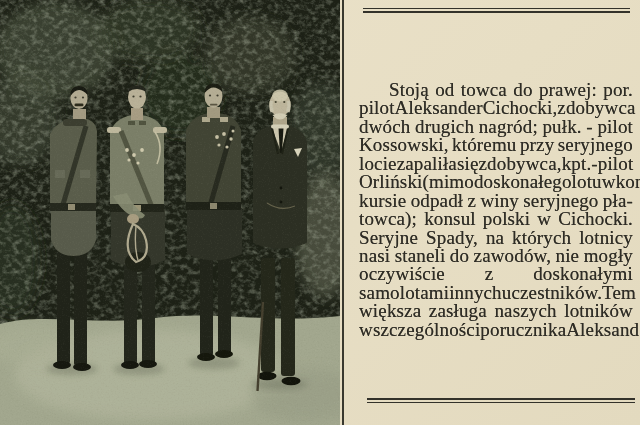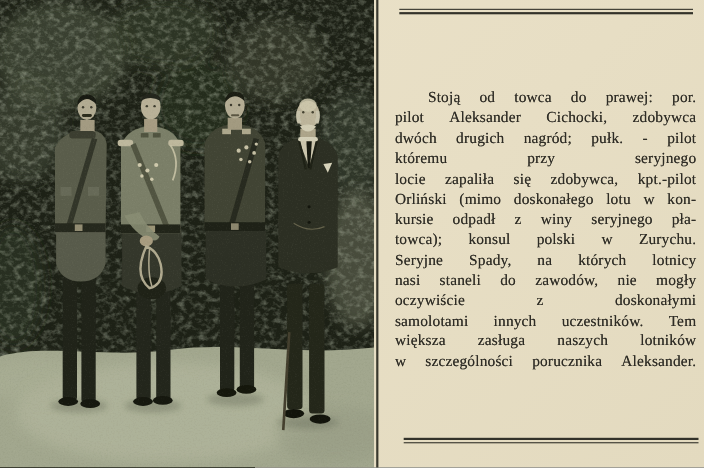--- a/index.html
+++ b/index.html
@@ -11,21 +11,21 @@
   }
   .photo { position:absolute; left:0; top:0; width:340px; height:425px; }
   .photo svg { display:block; width:100%; height:100%; }
   .photo-edge { position:absolute; left:342px; top:0; width:2px; height:425px; background:#39382e; }
   .caption { position:absolute; left:357px; top:0; width:278px; height:425px; color:#2e2c25; }
   .rule { position:absolute; height:5px; border-top:1px solid #33322a; border-bottom:2px solid #33322a; }
   .rule.top { top:8px; left:6px; width:267px; }
   .rule.bottom { top:398px; left:10px; width:268px; border-top-width:2px; border-bottom-width:1px; }
   .caption-text {
     position:absolute; top:81px; left:2px; width:274px;
-    font-size:14px; line-height:18.45px; letter-spacing:.15px;
+    font-size:19px; line-height:18.45px; letter-spacing:.15px;
     text-shadow:0 0 .5px rgba(46,44,37,.75);
   }
   .cl { display:flex; justify-content:space-between; height:18.45px; white-space:nowrap; }
   .cl.indent { padding-left:30px; }
 </style>
 </head>
 <body>
 
 <div class="page">
 
@@ -218,20 +218,21 @@
         </div>
       <div class="cl">
           <span>dwóch</span>
           <span>drugich</span>
           <span>nagród;</span>
           <span>pułk.</span>
           <span>-</span>
           <span>pilot</span>
         </div>
       <div class="cl">
+          <span>Kossowski,</span>
           <span>któremu</span>
           <span>przy</span>
           <span>seryjnego</span>
         </div>
       <div class="cl">
           <span>locie</span>
           <span>zapaliła</span>
           <span>się</span>
           <span>zdobywca,</span>
           <span>kpt.-pilot</span>
@@ -250,21 +251,21 @@
           <span>z</span>
           <span>winy</span>
           <span>seryjnego</span>
           <span>pła-</span>
         </div>
       <div class="cl">
           <span>towca);</span>
           <span>konsul</span>
           <span>polski</span>
           <span>w</span>
-          <span>Zurychu.</span>
+          <span>Cichocki.</span>
         </div>
       <div class="cl">
           <span>Seryjne</span>
           <span>Spady,</span>
           <span>na</span>
           <span>których</span>
           <span>lotnicy</span>
         </div>
       <div class="cl">
           <span>nasi</span>

